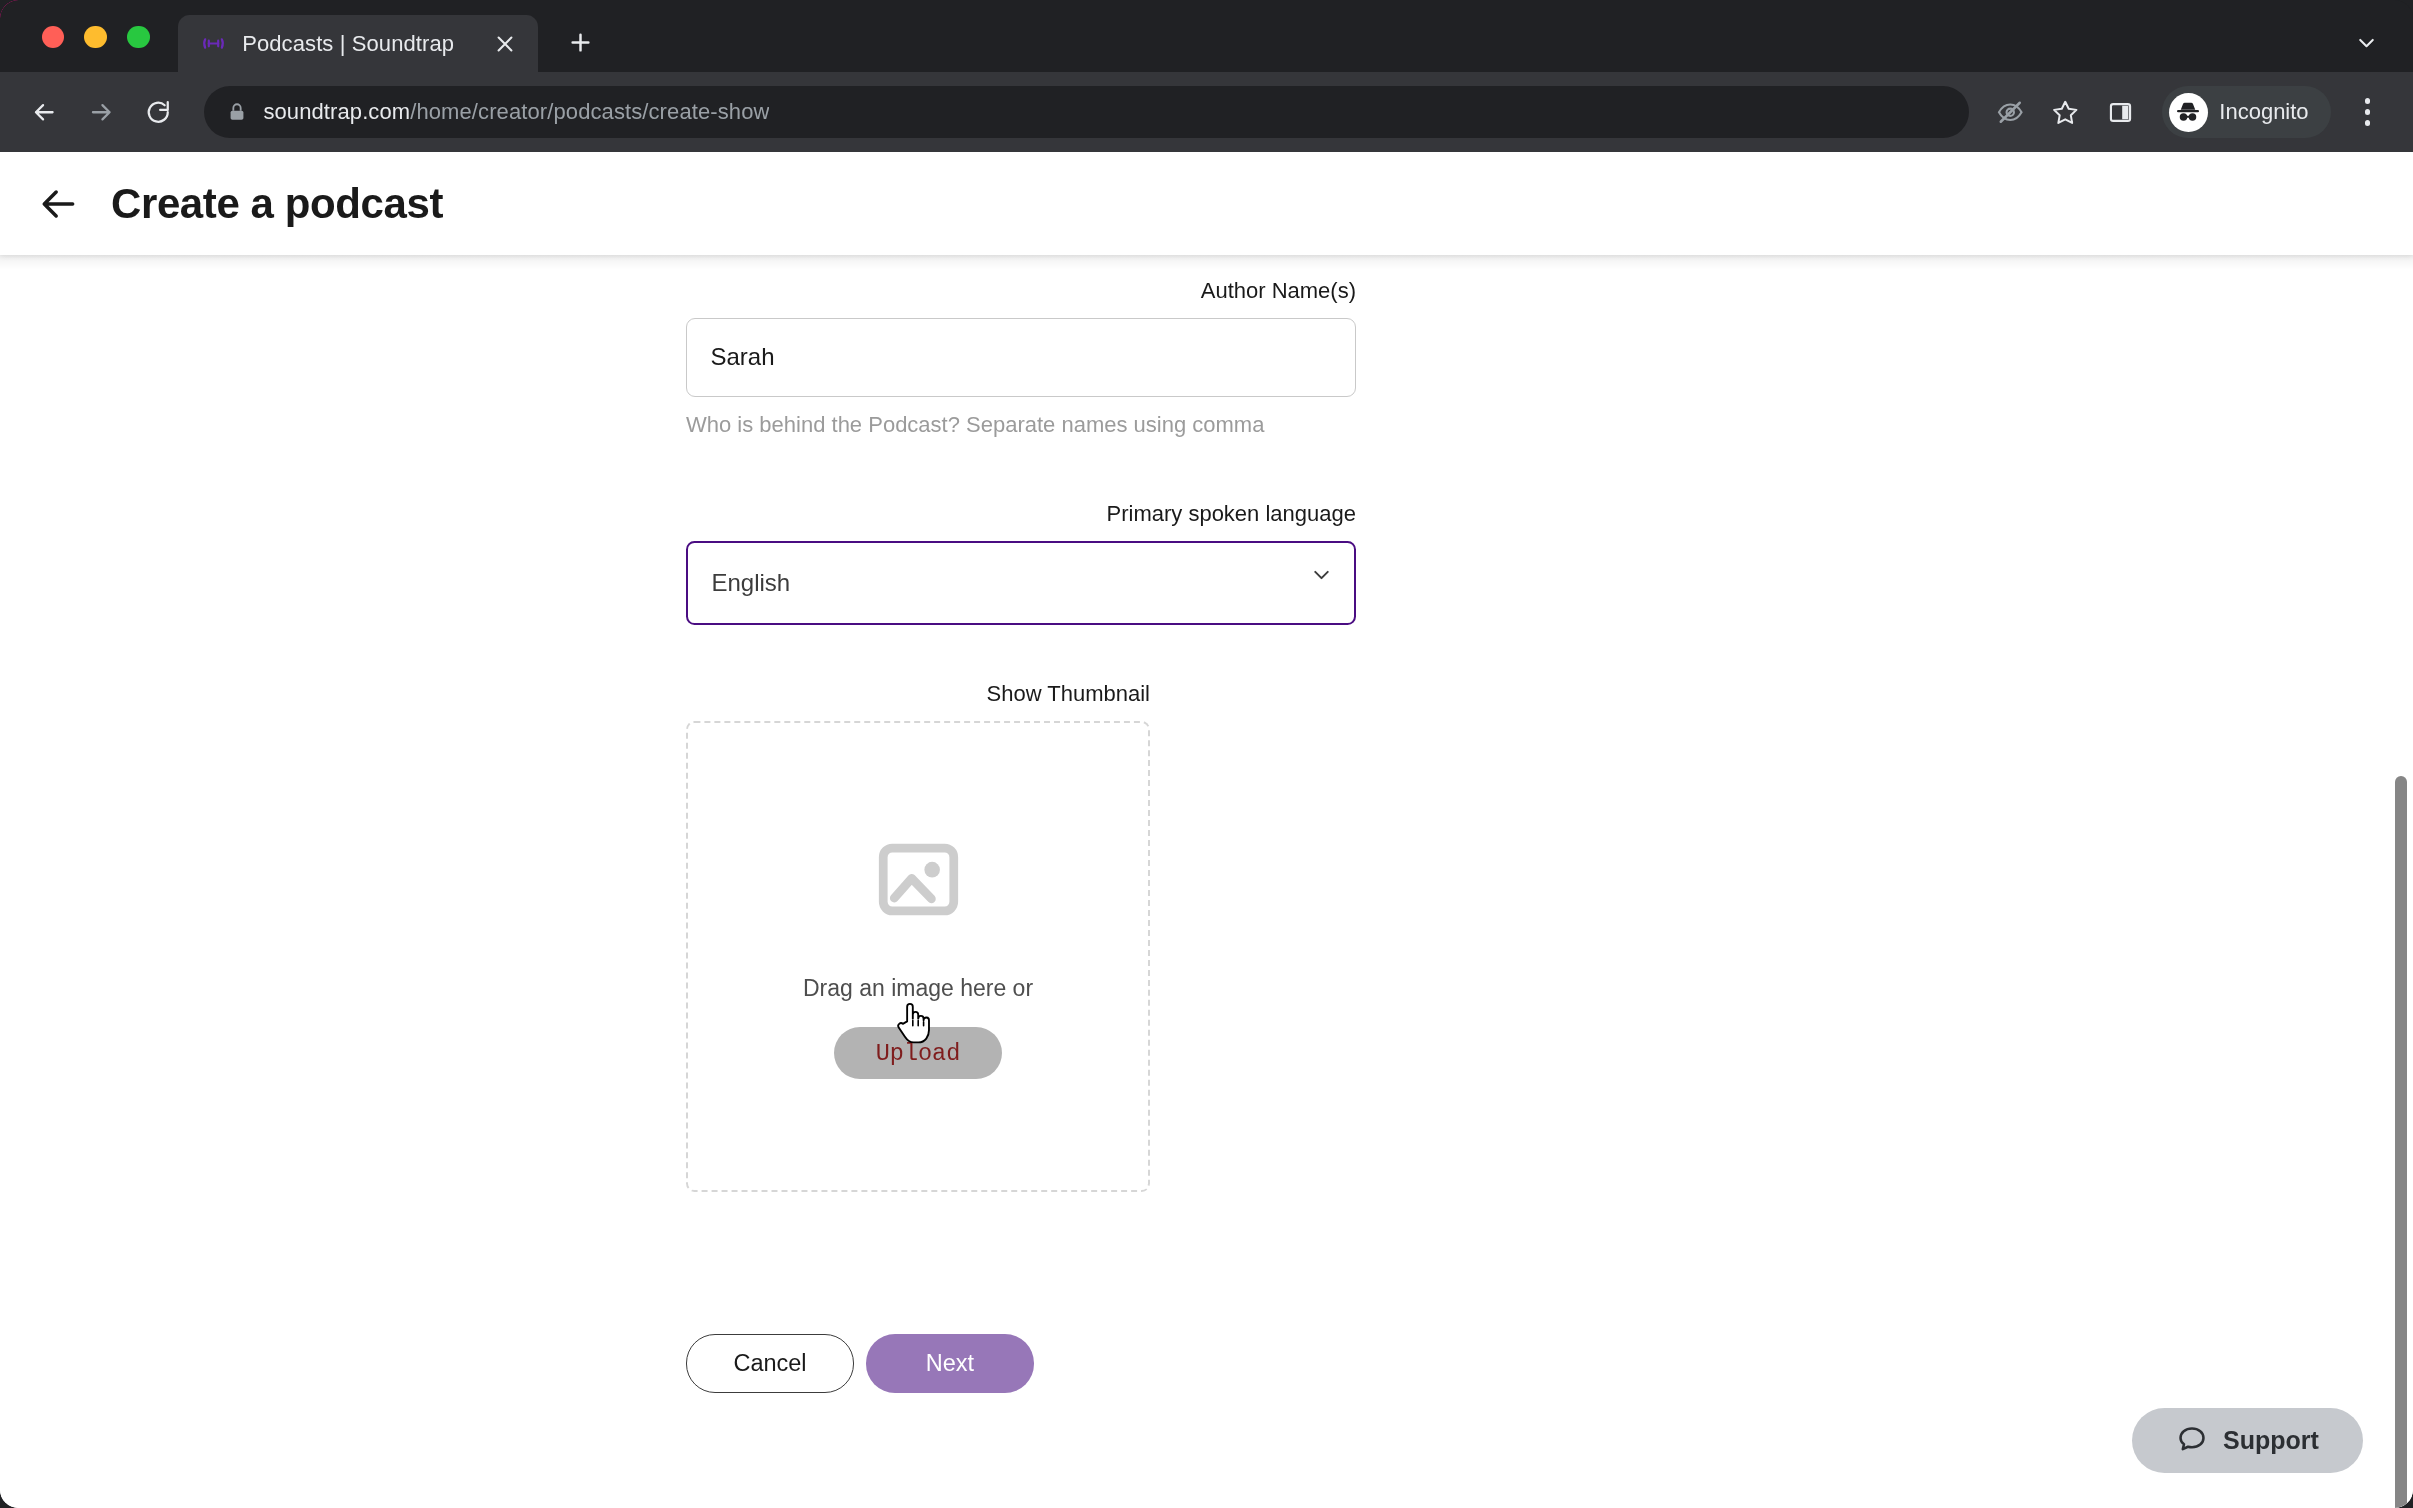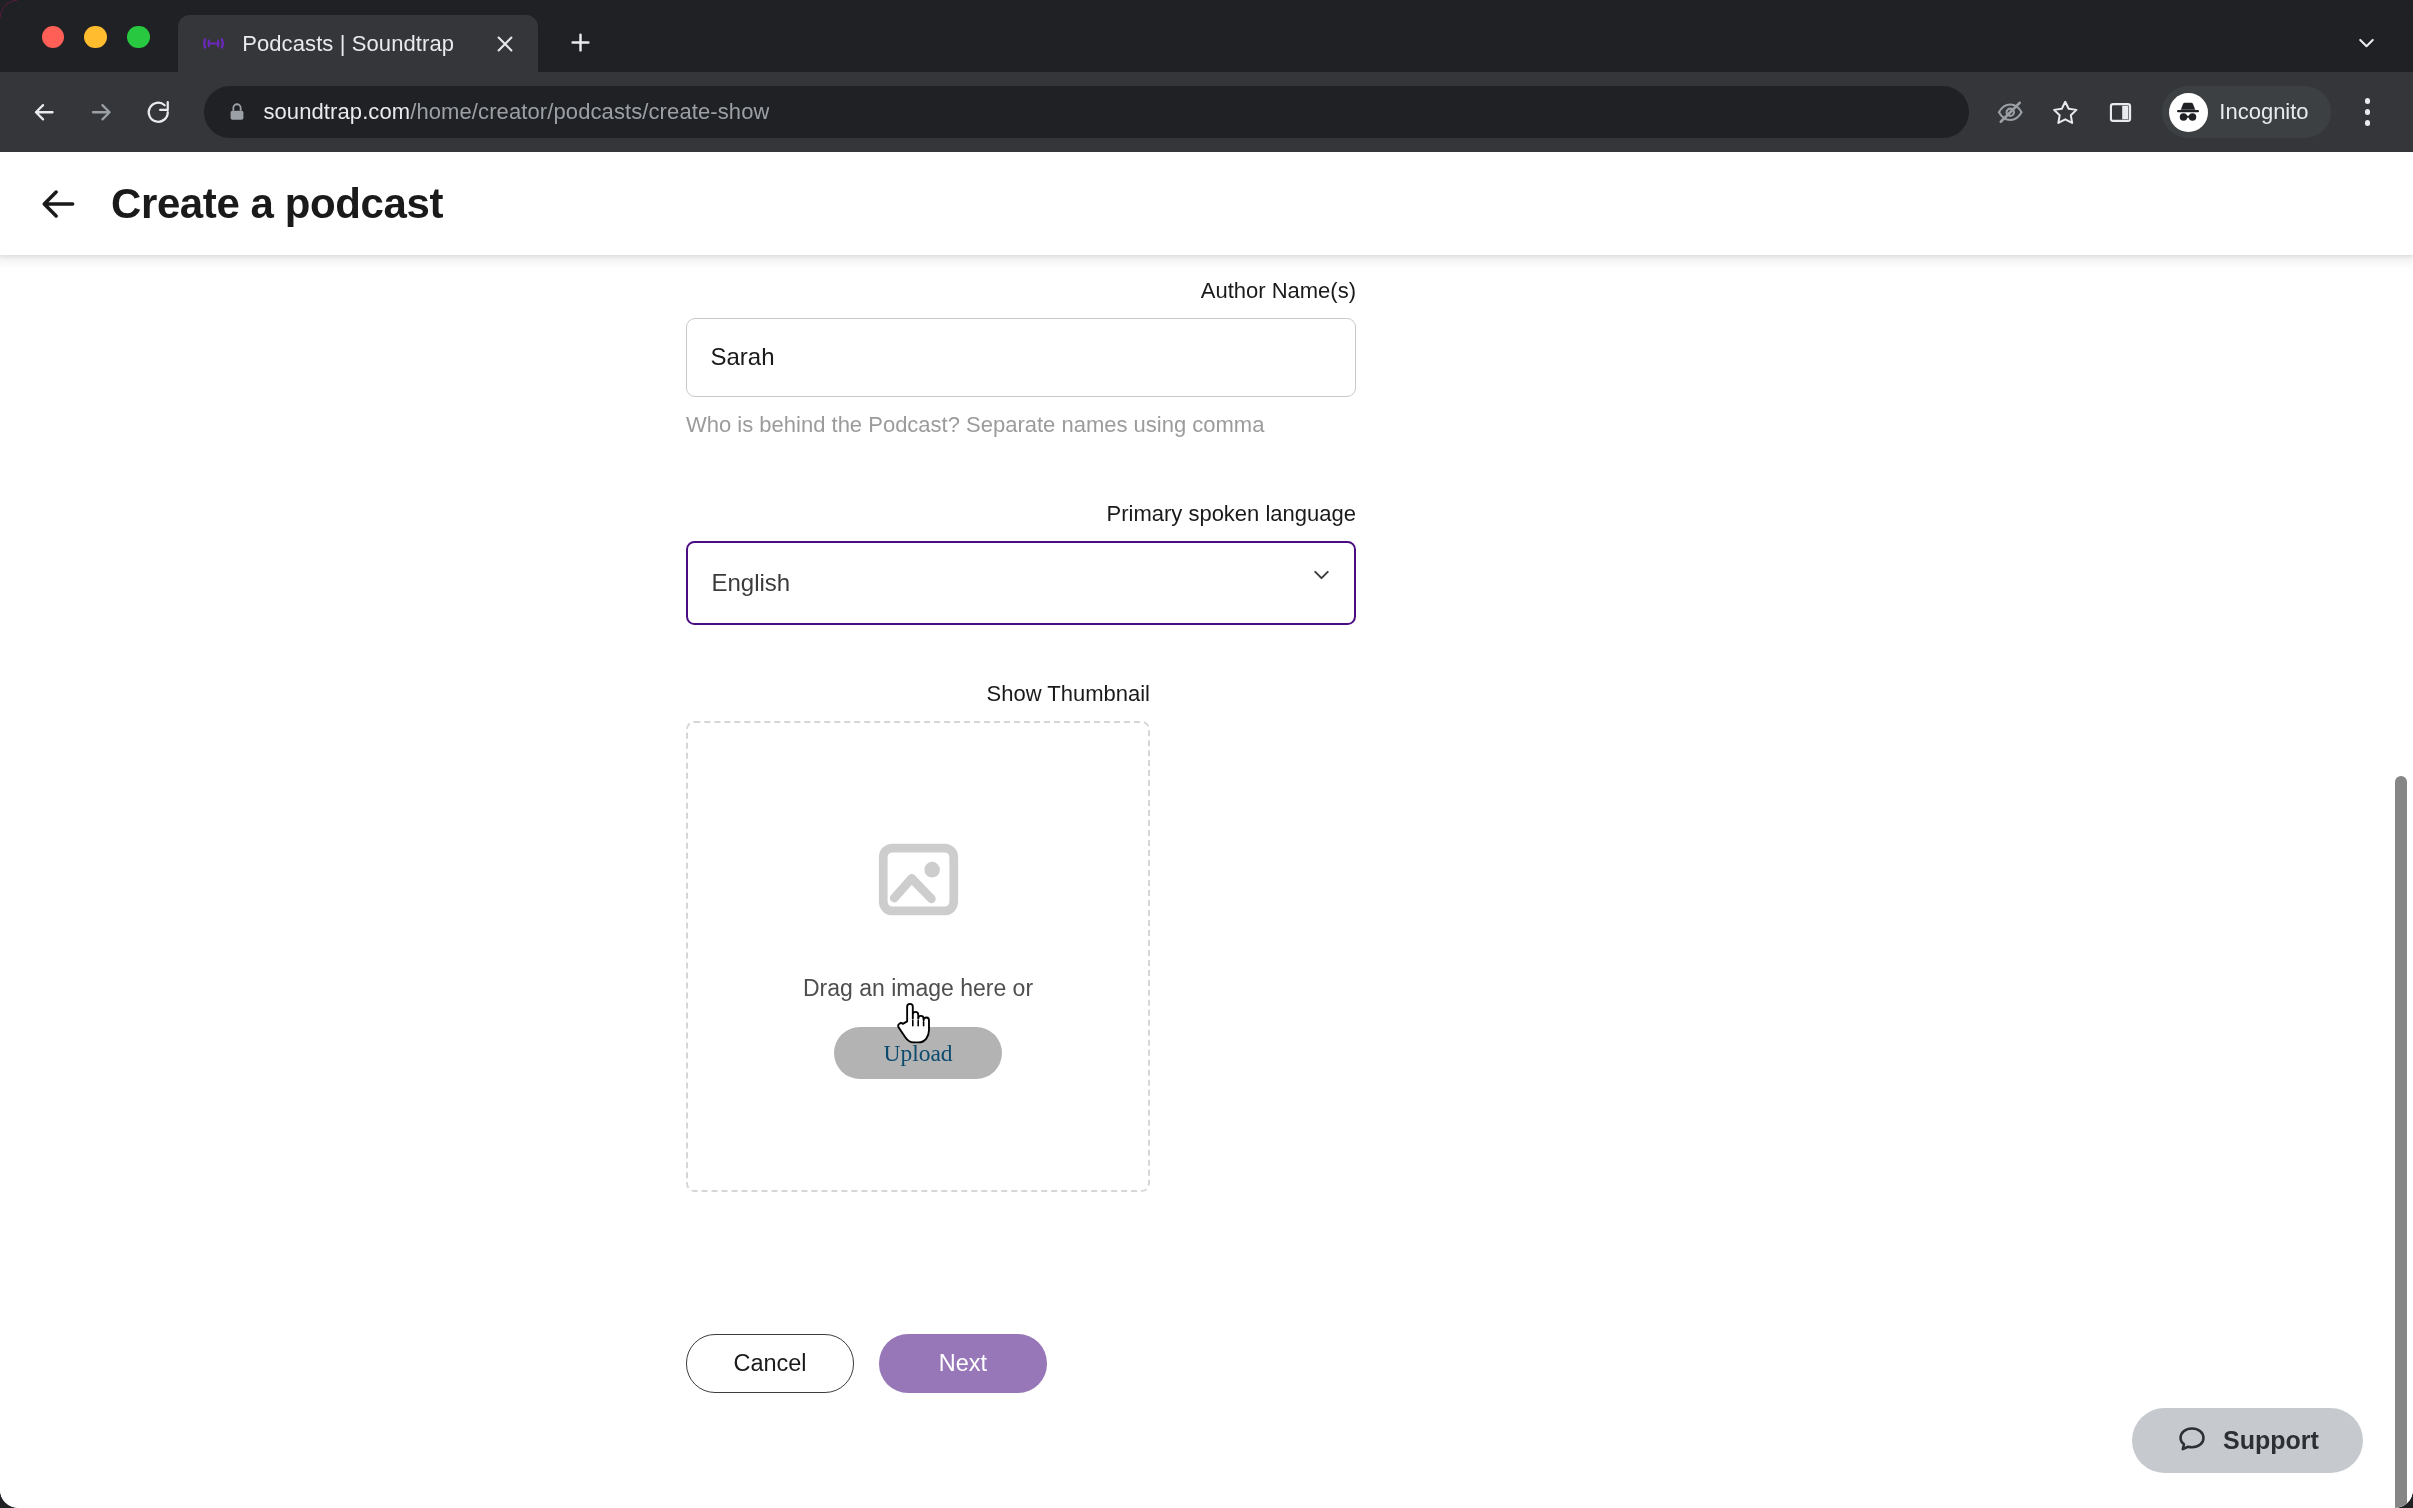--- a/index.html
+++ b/index.html
@@ -295,34 +295,34 @@
     font-size: 23px;
     color: #4e4e4e;
     margin-bottom: 25px;
   }
   .dz-upload-btn {
     min-width: 168px;
     height: 52px;
     border-radius: 26px;
     background: #b3b3b3;
     border: none;
-    color: #0c4a6e;
-    font-family: Liberation Serif, serif;
+    color: #7f1d1d;
+    font-family: Liberation Mono, monospace;
     font-size: 23.5px;
     display: flex;
     align-items: center;
     justify-content: center;
     padding: 0 32px;
   }
 
   
   .actions-row {
     display: flex;
     align-items: flex-start;
-    gap: 25px;
+    gap: 12px;
   }
   .btn-cancel {
     width: 168px;
     height: 59px;
     border-radius: 29px;
     background: #ffffff;
     border: 1.7px solid #3c3c3c;
     color: #1a1a1a;
     font-family: "Liberation Sans", sans-serif;
     font-size: 23.5px;

